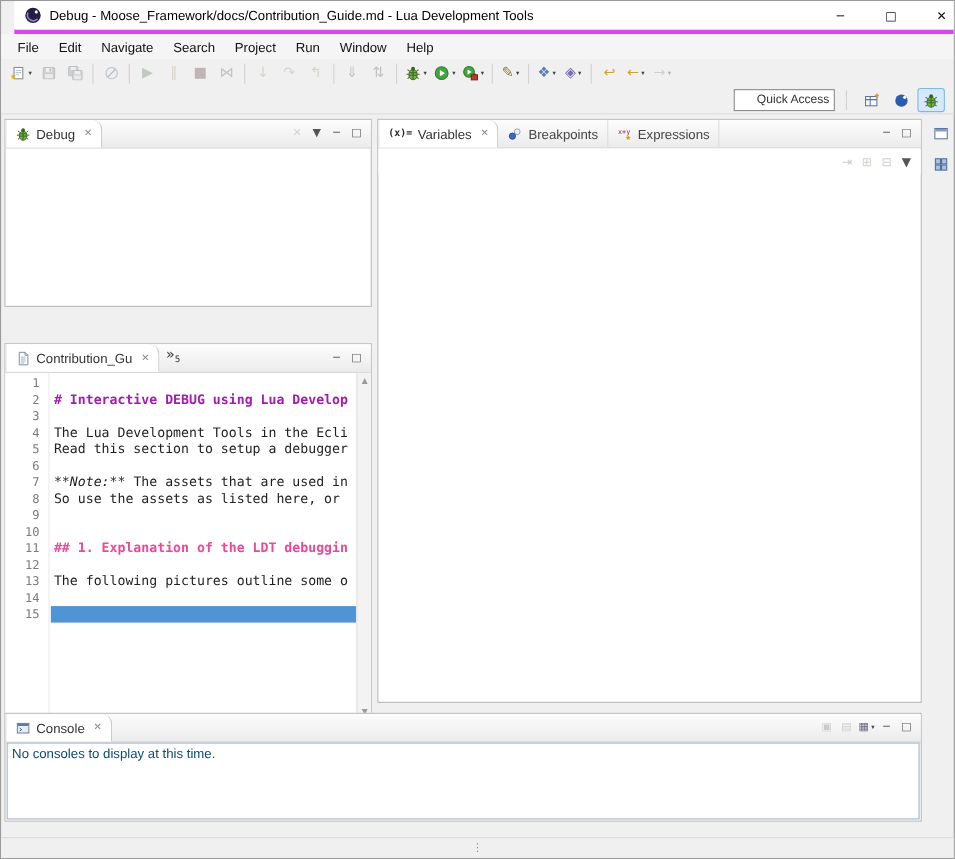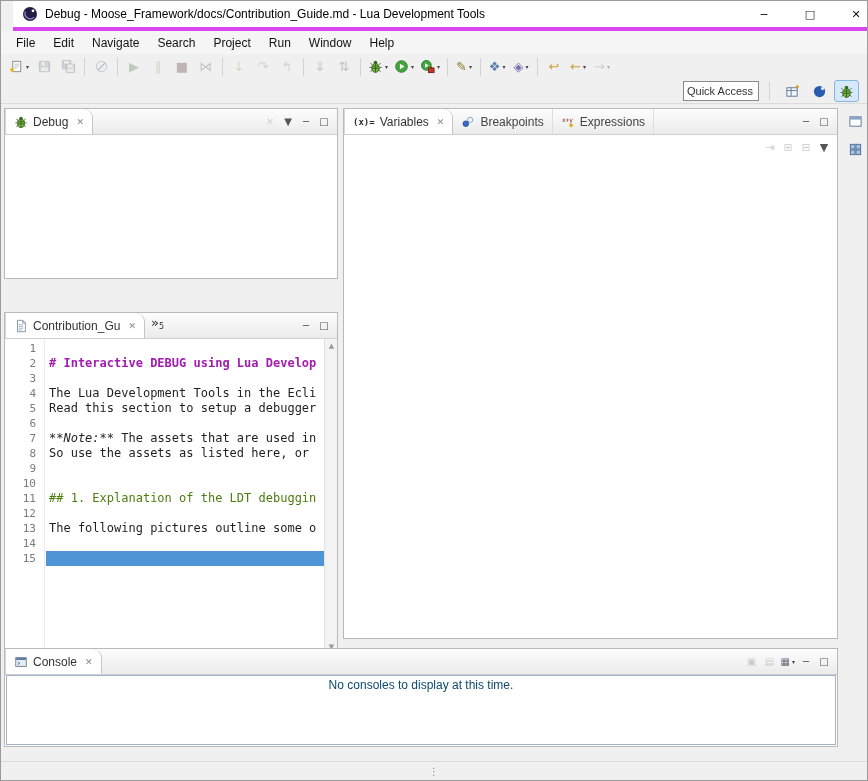--- a/index.html
+++ b/index.html
@@ -32,22 +32,22 @@
              display:flex; align-items:center; padding-left:5px; }
   .toolbar2 { position:absolute; left:0; top:78px; width:100%; height:25px; background:#f0f0f0;
               border-bottom:1px solid #dcdcdc; display:flex; align-items:center;
               justify-content:flex-end; padding-right:8px; gap:6px; }
   .tbtn { height:22px; min-width:22px; padding:0 2px; display:flex; align-items:center;
           justify-content:center; border-radius:3px; margin:0 1px; cursor:default; }
   .tbtn .glyph { font-size:13px; line-height:1; font-family:"DejaVu Sans",sans-serif; }
   .tbtn.disabled { opacity:.38; filter:grayscale(75%); }
   .dd { font-size:6px; color:#444; margin-left:2px; font-family:"DejaVu Sans",sans-serif; }
   .tsep { width:1px; height:18px; background:#d2d2d2; margin:0 4px; }
-  .quick-access { width:76px; height:20px; border:1px solid #8a8a8a; background:#fff;
-                  font-size:11px; color:#333; display:flex; align-items:center; padding-left:3px; }
+  .quick-access { width:92px; height:20px; border:1px solid #8a8a8a; background:#fff;
+                  font-size:11px; color:#333; display:flex; align-items:center; padding-left:20px; }
   .persp-btn { width:25px; height:22px; display:flex; align-items:center; justify-content:center;
                border-radius:3px; border:1px solid transparent; }
 
   
   .view { position:absolute; background:#fff; border:1px solid #b9b9b9; }
   .vhead { height:26px; background:linear-gradient(#fdfdfd,#ebebeb);
            border-bottom:1px solid #cfcfcf; display:flex; align-items:stretch; }
   .tab { display:flex; align-items:center; gap:5px; padding:0 8px; font-size:12px; color:#333;
          white-space:nowrap; }
   .tab.sel { background:#fff; border-right:1px solid #c6c6c6; border-left:1px solid #d8d8d8;
@@ -60,21 +60,21 @@
   .tabs-row { display:flex; align-items:stretch; }
   .vars-ic { font:bold 9px "DejaVu Sans Mono",monospace; color:#2a2a2a; }
   .tab-overflow { display:flex; align-items:flex-start; padding:3px 6px 0 6px; color:#333;
                   font-family:"DejaVu Sans",sans-serif; }
   .ovf-chevron { font-size:13px; line-height:1; }
   .ovf-count { font-size:8px; margin-top:6px; }
 
   .view-debug   { left:3px; top:107px; width:334px; height:171px; }
   .view-right   { left:342px; top:107px; width:495px; height:531px; }
   .view-editor  { left:3px; top:283px; width:334px; height:358px;margin-top:28px; }
-  .view-console { left:3px; top:647px; width:834px; height:99px;text-align:center; }
+  .view-console { left:3px; top:647px; width:834px; height:99px; }
 
   .sub-toolbar { height:24px; display:flex; align-items:center; justify-content:flex-end;
                  padding-right:4px; background:#fff; }
   .sub-toolbar .tbtn { height:18px; min-width:18px; }
   .sub-toolbar .glyph { font-size:11px; }
 
   
   .editor-body { position:absolute; left:0; top:26px; right:0; bottom:0; background:#fff; }
   .gutter { position:absolute; left:0; top:0; bottom:16px; width:40px; background:#fff;
             border-right:1px solid #ececec; padding-top:2px; }
@@ -475,21 +475,21 @@
         <div class="row"></div>
         <div class="row"><span class="seg-h" style="color: #a21caf; font-weight: bold;"># Interactive DEBUG using Lua Develop</span></div>
         <div class="row"></div>
         <div class="row"><span class="seg-p">The Lua Development Tools in the Ecli</span></div>
         <div class="row"><span class="seg-p">Read this section to setup a debugger</span></div>
         <div class="row"></div>
         <div class="row"><span class="seg-i">**Note:**</span><span class="seg-p"> The assets that are used in</span></div>
         <div class="row"><span class="seg-p">So use the assets as listed here, or </span></div>
         <div class="row"></div>
         <div class="row"></div>
-        <div class="row"><span class="seg-h" style="color: #4d7c0f; font-weight: normal;">## 1. Explanation of the LDT debuggin</span></div>
+        <div class="row"><span class="seg-h" style="color: #ec4899; font-weight: bold;">## 1. Explanation of the LDT debuggin</span></div>
         <div class="row"></div>
         <div class="row"><span class="seg-p">The following pictures outline some o</span></div>
         <div class="row"></div>
         <div class="row" style="background: rgb(79, 148, 212);"></div>
       </div>
     <div class="vscroll">
       <div class="sarrow top">▲</div>
       <div class="sarrow bottom">▼</div>
     </div>
     <div class="hscroll">

